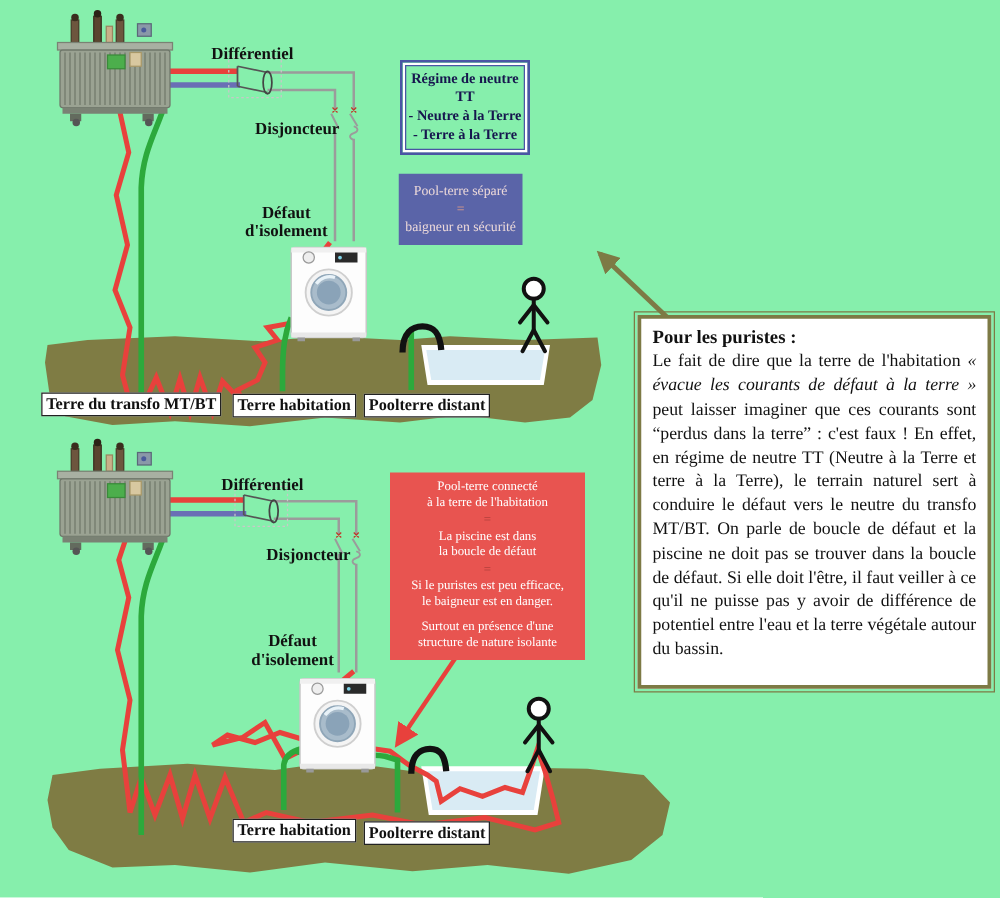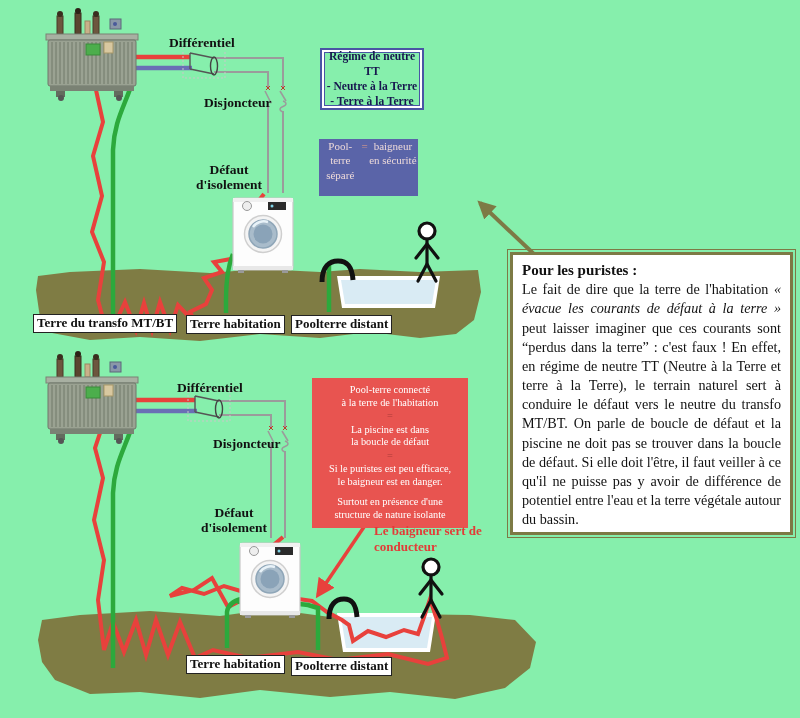--- a/index.html
+++ b/index.html
@@ -3,37 +3,37 @@
 <meta charset="utf-8">
 <style>
   html,body{margin:0;padding:0;background:#fff;}
   .stage{position:relative;width:800px;height:718px;background:#86efac;overflow:hidden;
          font-family:"Liberation Serif", serif;color:#111;}
   svg{position:absolute;left:0;top:0;}
   .lbl{position:absolute;font-weight:700;font-size:13.5px;line-height:1.1;white-space:nowrap;color:#111;}
   .defaut{white-space:normal;width:66px;text-align:center;}
   .earth{position:absolute;background:#fff;border:1px solid #222;padding:0 3px;
          font-size:13px;font-weight:700;white-space:nowrap;line-height:1.3;text-align:center;}
-  .regime{position:absolute;left:320px;top:48px;width:104px;height:62px;box-sizing:border-box;
+  .regime{position:absolute;left:320px;top:48px;width:104px;height:76px;box-sizing:border-box;
           border:2px solid #4a55a4;box-shadow:inset 0 0 0 2px #fff, inset 0 0 0 3px #4a55a4;
           text-align:center;font-size:11.5px;font-weight:700;color:#16164e;line-height:1.32;
           display:flex;flex-direction:column;justify-content:center;}
   .poolsafe{position:absolute;left:319px;top:139px;width:99px;height:57px;background:#5a64a8;
             color:#ecd9d9;text-align:center;font-size:11px;line-height:1.3;
-            display:flex;justify-content:center;}
+            display:flex;flex-direction:column;justify-content:center;}
   .poolsafe .eq{color:#c08f8f;font-weight:700;}
   .warning{position:absolute;left:312px;top:378px;width:156px;min-height:145px;box-sizing:border-box;
            background:#e85450;color:#fff;text-align:center;font-size:10.3px;line-height:1.22;
            padding:6px 2px 7px;}
   .warning .eq{color:#bf4440;font-weight:700;margin:1px 0;}
   .warning .gap{margin-top:8px;}
   .conductor{position:absolute;left:374px;top:523px;color:#e23b37;font-size:13px;font-weight:600;line-height:1.25;}
   .puristes{position:absolute;left:510px;top:252px;width:283px;box-sizing:border-box;
             border:3px solid #7d7a45;outline:1px solid #7d7a45;outline-offset:2px;
-            background:#fff;padding:5px 9px 3px;font-size:14.2px;line-height:1.35;text-align:justify;}
+            background:#fff;padding:5px 9px 19px;font-size:14.2px;line-height:1.35;text-align:justify;}
   .puristes .title{font-weight:700;font-size:15px;text-align:left;}
   .puristes .it{font-style:italic;}
 </style>
 </head>
 <body>
 
 <div class="stage">
 
 <svg width="800" height="718" viewBox="0 0 800 718">
   <defs>
@@ -219,23 +219,19 @@
   <div class="eq">=</div>
   <div>La piscine est dans</div>
   <div>la boucle de défaut</div>
   <div class="eq">=</div>
   <div>Si le puristes est peu efficace,</div>
   <div>le baigneur est en danger.</div>
   <div class="gap">Surtout en présence d'une</div>
   <div>structure de nature isolante</div>
 </div>
 
-<div class="conductor">
-  <div>Le baigneur sert de</div>
-  <div>conducteur</div>
-</div>
 
 <div class="puristes">
   <div class="title">Pour les puristes :</div>
   <div><span>Le fait de dire que la terre de l'habitation </span><span class="it">« évacue les courants de défaut à la terre »</span><span> peut laisser imaginer que ces courants sont “perdus dans la terre” : c'est faux ! En effet, en régime de neutre TT (Neutre à la Terre et terre à la Terre), le terrain naturel sert à conduire le défaut vers le neutre du transfo MT/BT. On parle de boucle de défaut et la piscine ne doit pas se trouver dans la boucle de défaut. Si elle doit l'être, il faut veiller à ce qu'il ne puisse pas y avoir de différence de potentiel entre l'eau et la terre végétale autour du bassin.</span></div>
 </div>
 
 </div>
 
 </body></html>

